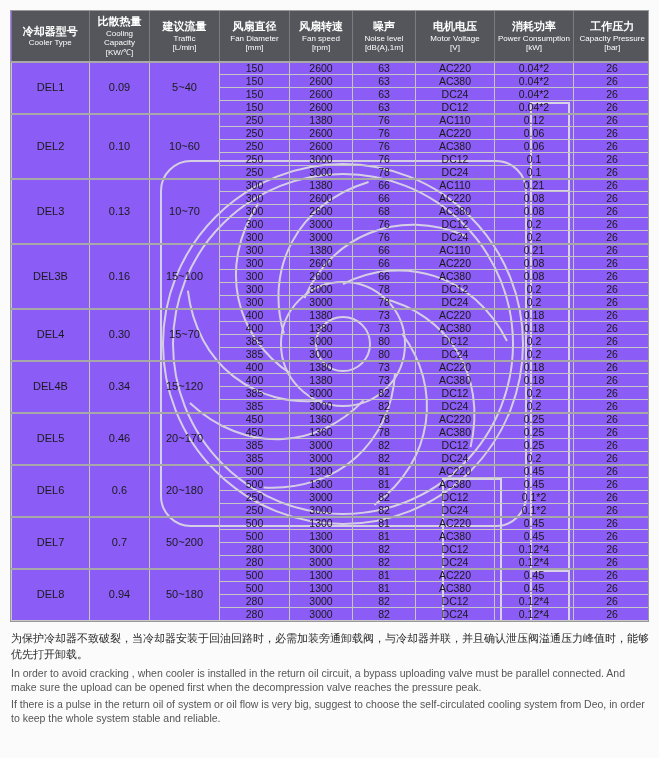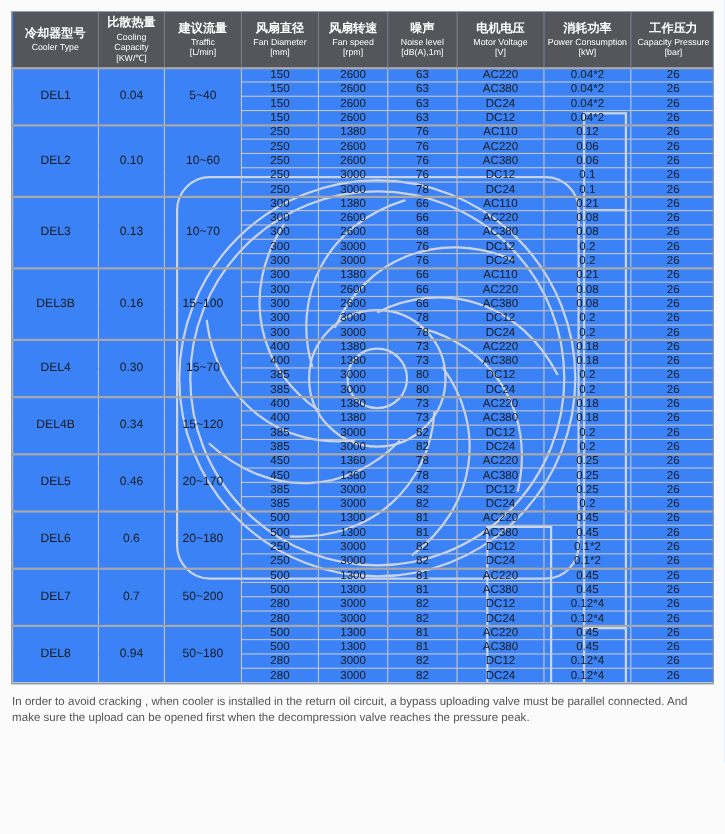--- a/index.html
+++ b/index.html
@@ -8,21 +8,21 @@
     width:659px; height:758px;
     background:#fbfbfb;
     font-family:"Liberation Sans", sans-serif;
     color:#1a1a1a;
   }
   .page { position:relative; width:659px; height:758px; padding:10px; }
 
   .table-wrap {
     position:relative;
     width:639px;
-    background:#3b82f6;
+    background:#8b5cf6;
     border:1px solid #9a9a9a;
     overflow:hidden;
   }
   .watermark {
     position:absolute; left:0; top:0; z-index:0;
     pointer-events:none; opacity:.85;
   }
   table.spec {
     position:relative; z-index:1;
     width:100%;
@@ -151,21 +151,21 @@
             <th>
               <span class="zh">工作压力</span>
               <span class="en">Capacity Pressure</span>
               <span class="unit">[bar]</span>
             </th>
           </tr>
       </thead>
       <tbody>
           <tr class="group-start">
             <td rowspan="4" class="merged">DEL1</td>
-            <td rowspan="4" class="merged">0.04</td>
+            <td rowspan="4" class="merged">0.09</td>
             <td rowspan="4" class="merged">5~40</td>
             <td>150</td>
             <td>2600</td>
             <td>63</td>
             <td>AC220</td>
             <td>0.04*2</td>
             <td>26</td>
           </tr>
           <tr>
             <td>150</td>
@@ -528,16 +528,18 @@
             <td>82</td>
             <td>DC24</td>
             <td>0.12*4</td>
             <td>26</td>
           </tr>
         </tbody>
     </table>
   </div>
 
   <div class="notes">
+    <div class="zh-note">为保护冷却器不致破裂，当冷却器安装于回油回路时，必需加装旁通卸载阀，与冷却器并联，并且确认泄压阀溢通压力峰值时，能够优先打开卸载。</div>
     <div class="en-note">In order to avoid cracking , when cooler is installed in the return oil circuit, a bypass uploading valve must be parallel connected. And make sure the upload can be opened first when the decompression valve reaches the pressure peak.</div>
+    <div class="en-note">If there is a pulse in the return oil of system or oil flow is very big, suggest to choose the self-circulated cooling system from Deo, in order to keep the whole system stable and reliable.</div>
   </div>
 
 </div>
 
 </body></html>

